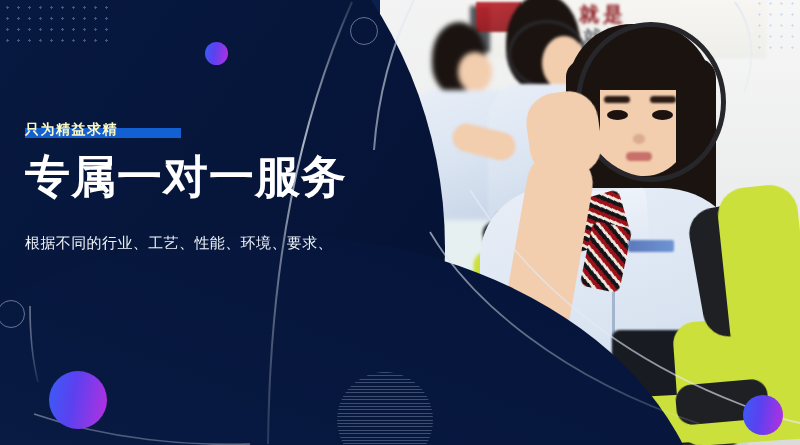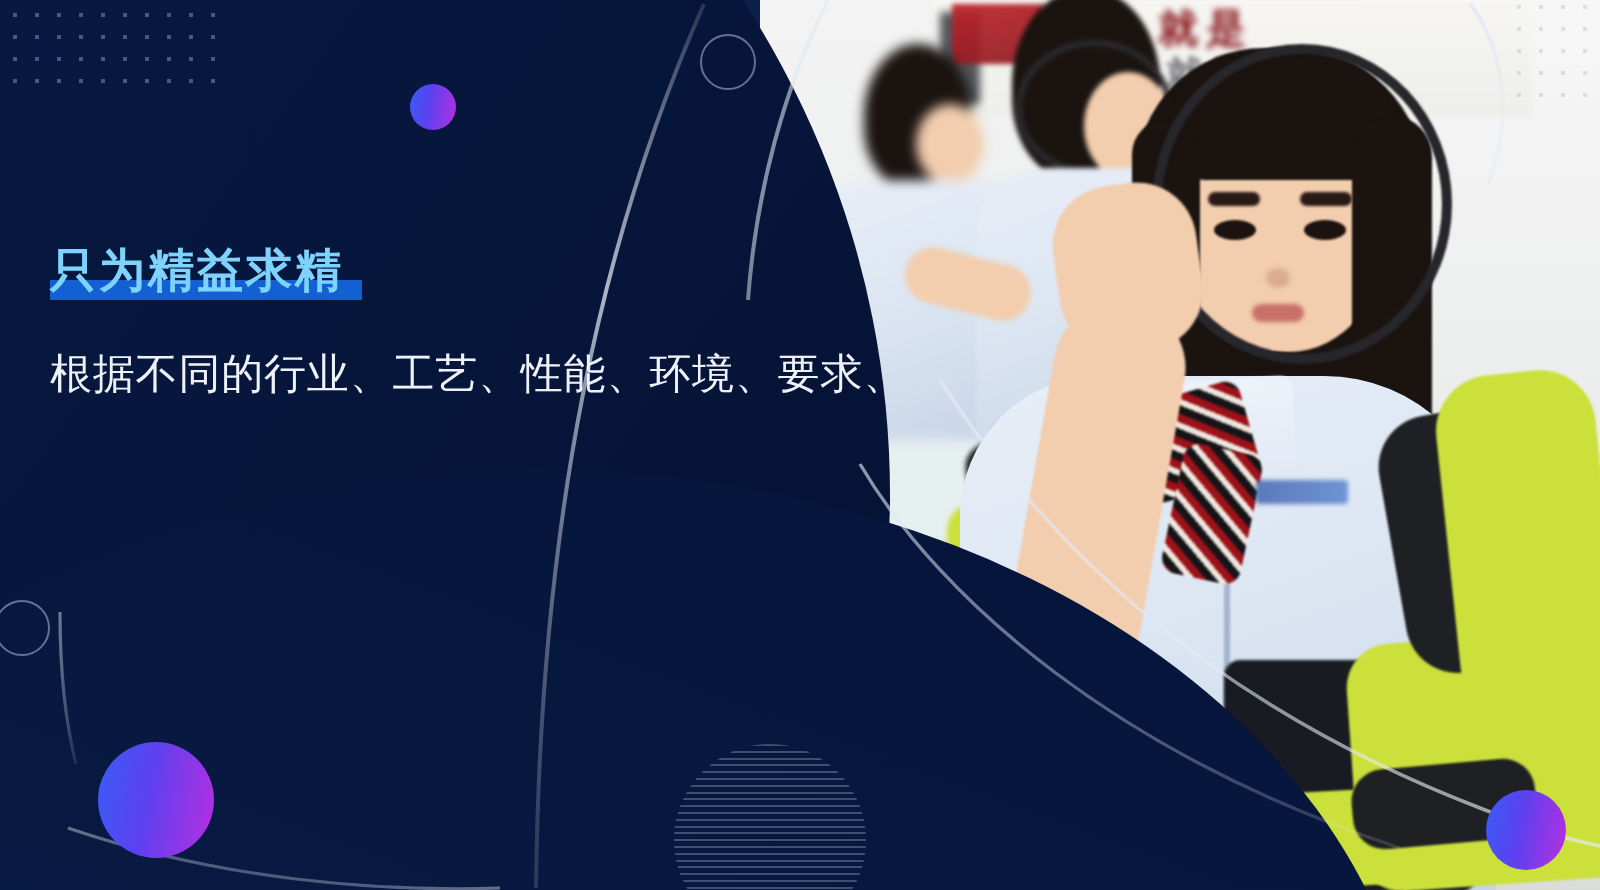--- a/index.html
+++ b/index.html
@@ -122,26 +122,26 @@
     position:absolute;left:-170px;bottom:-430px;
     width:880px;height:640px;border-radius:50%;
     background:linear-gradient(20deg,#0b2150 0%,#081a42 55%,#051338 100%);
   }
 
   
   .txt{position:absolute;left:25px;top:120px;width:360px;}
   .badge{position:relative;display:inline-block;}
   .badge-bar{position:absolute;left:0;bottom:1px;width:156px;height:10px;
     background:#1360d2;}
-  .badge-txt{position:relative;font-size:23px;font-weight:700;color:#7dd3fc;
+  .badge-txt{position:relative;font-size:14px;font-weight:700;color:#fef9c3;
     letter-spacing:1.5px;font-family:"DejaVu Sans",sans-serif;white-space:nowrap;}
   .head{margin-top:14px;font-size:45px;font-weight:700;color:#ffffff;
     letter-spacing:1px;line-height:1.05;white-space:nowrap;
     font-family:"DejaVu Sans",sans-serif;}
-  .sub{margin-top:20px;font-size:21px;color:#eef2f8;line-height:1.55;
+  .sub{margin-top:32px;font-size:15px;color:#eef2f8;line-height:1.55;
     letter-spacing:.4px;font-family:"DejaVu Sans",sans-serif;}
   .sub div{white-space:nowrap;}
 </style>
 </head>
 <body>
 
 <div id="banner">
 
   <div class="bg-base"></div>
   <div class="bg-sheen"></div>
@@ -267,18 +267,19 @@
 
   <div class="gdot" style="left:205px;top:42px;width:23px;height:23px;"></div>
   <div class="gdot" style="left:49px;top:371px;width:58px;height:58px;"></div>
   <div class="gdot" style="left:743px;top:395px;width:40px;height:40px;"></div>
 
   <div class="txt">
     <div class="badge">
       <span class="badge-bar"></span>
       <span class="badge-txt">只为精益求精</span>
     </div>
+    <div class="head">专属一对一服务</div>
     <div class="sub">
       <div>根据不同的行业、工艺、性能、环境、要求、</div>
     </div>
   </div>
 
 </div>
 
 </body></html>

